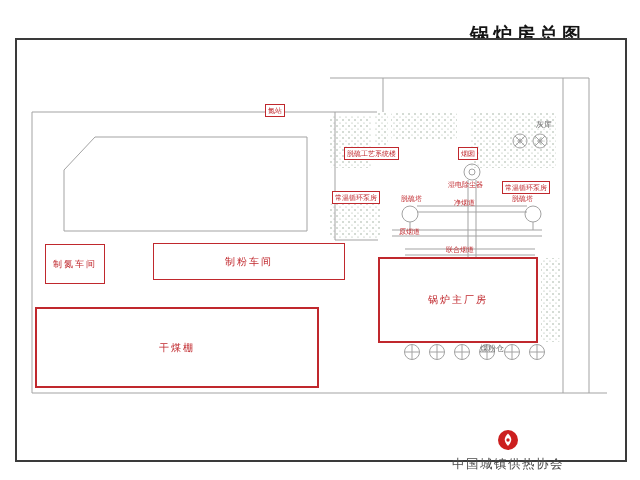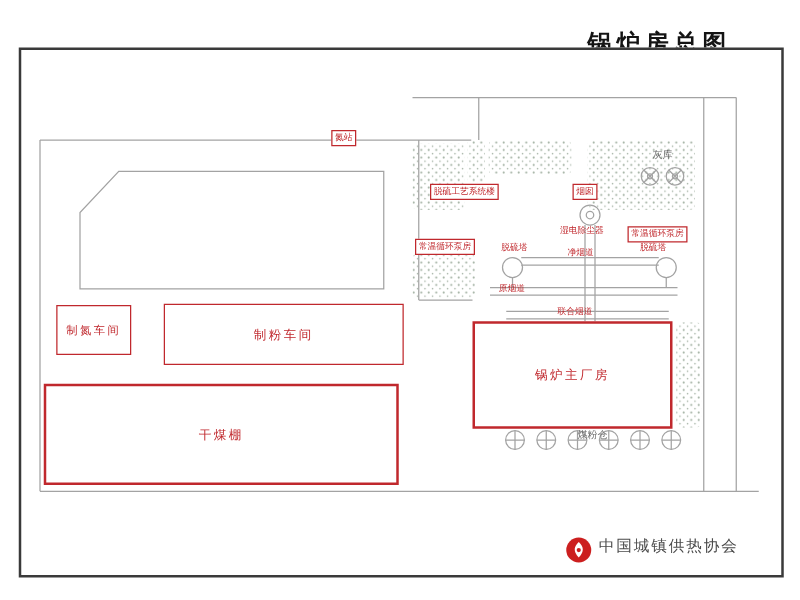--- a/index.html
+++ b/index.html
@@ -40,25 +40,25 @@
     font-size:7px; line-height:11px;
     text-align:center; white-space:nowrap;
     background:#fff; padding:0 2px;
   }
   .rtext {
     position:absolute; color:var(--red);
     font-size:7px; line-height:9px; white-space:nowrap;
   }
   .gtext {
     position:absolute; color:var(--muted);
-    font-size:8px; line-height:10px; white-space:nowrap; text-align:center;font-family:Liberation Mono, monospace;
+    font-size:8px; line-height:10px; white-space:nowrap; text-align:right;
   }
   .footer {
     position:absolute; left:452px; top:429px;
-    display:flex; gap:5px;
+    display:flex; align-items:center; gap:5px;flex-direction:column;
   }
   .org { font-size:12.5px; color:#4a4a4a; letter-spacing:1.5px; }
   .logo-disc { fill:var(--logo); }
   .logo-mark { fill:#ffffff; }
   .logo-dot  { fill:var(--logo); }
 </style>
 </head>
 <body>
 
 <div class="page">
@@ -145,21 +145,21 @@
           <path d="M487.5,312 H502.5 M495,304.5 V319.5"></path>
         <circle cx="520" cy="312" r="7.5"></circle>
           <path d="M512.5,312 H527.5 M520,304.5 V319.5"></path>
       </g>
     </svg>
 
     <div class="bldg" style="left:28px;top:204px;width:60px;height:40px;border-width:1px;font-size:9px">
       <span>制氮车间</span>
     </div>
 
-    <div class="bldg" style="left:114px;top:203px;width:192px;height:49px;border-width:1.5px;font-size:10px">
+    <div class="bldg" style="left:136px;top:203px;width:192px;height:37px;border-width:1.5px;font-size:10px">
       <span>制粉车间</span>
     </div>
 
     <div class="bldg" style="left:18px;top:267px;width:284px;height:81px;font-size:10px">
       <span>干煤棚</span>
     </div>
 
     <div class="bldg" style="left:361px;top:217px;width:160px;height:86px;font-size:10px">
       <span>锅炉主厂房</span>
     </div>

